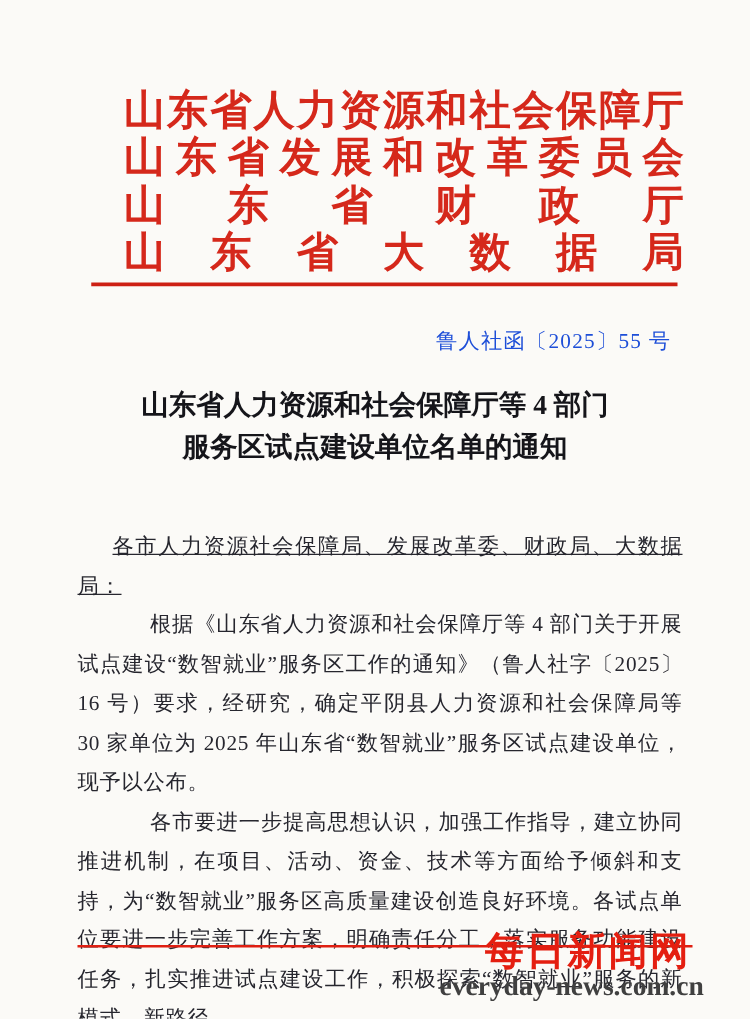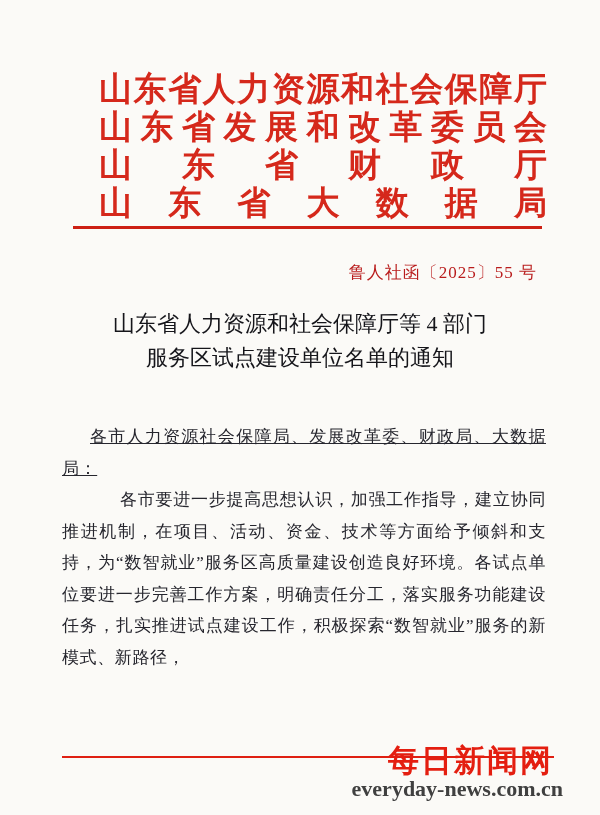--- a/index.html
+++ b/index.html
@@ -20,27 +20,27 @@
     white-space:nowrap;
   }
   .red-rule {
     position:absolute; left:73px; top:226px; width:469px; height:3px;
     background:#cd2014;
   }
 
   
   .doc-number {
     position:absolute; top:261px; right:63px;
-    font-size:17px; letter-spacing:1px; color:#b91c1c;
+    font-size:17px; letter-spacing:1px; color:#1d4ed8;
   }
 
   
   .title {
     position:absolute; left:40px; right:40px; top:307px;
-    text-align:center; font-weight:normal; color:#15151a;
+    text-align:center; font-weight:bold; color:#15151a;
     font-size:22px; line-height:34px;
   }
 
   
   .body-text {
     position:absolute; left:62px; top:421px; width:484px;
     font-size:17px; line-height:31.5px; letter-spacing:0.6px;
     color:#26262e; text-align:justify;
   }
   .salutation { text-indent:28px;text-decoration:underline; }
@@ -119,20 +119,21 @@
 
   <div class="doc-number">鲁人社函〔2025〕55 号</div>
 
   <div class="title">
     <div>山东省人力资源和社会保障厅等 4 部门</div>
     <div>服务区试点建设单位名单的通知</div>
   </div>
 
   <div class="body-text">
     <div class="salutation">各市人力资源社会保障局、发展改革委、财政局、大数据局：</div>
+    <div class="para">根据《山东省人力资源和社会保障厅等 4 部门关于开展试点建设“数智就业”服务区工作的通知》（鲁人社字〔2025〕16 号）要求，经研究，确定平阴县人力资源和社会保障局等 30 家单位为 2025 年山东省“数智就业”服务区试点建设单位，现予以公布。</div>
     <div class="para">各市要进一步提高思想认识，加强工作指导，建立协同推进机制，在项目、活动、资金、技术等方面给予倾斜和支持，为“数智就业”服务区高质量建设创造良好环境。各试点单位要进一步完善工作方案，明确责任分工，落实服务功能建设任务，扎实推进试点建设工作，积极探索“数智就业”服务的新模式、新路径，</div>
   </div>
 
   <div class="wm-line"></div>
   <div class="wm-name">每日新闻网</div>
   <div class="wm-url">everyday-news.com.cn</div>
 
 </div>
 
 </body></html>

